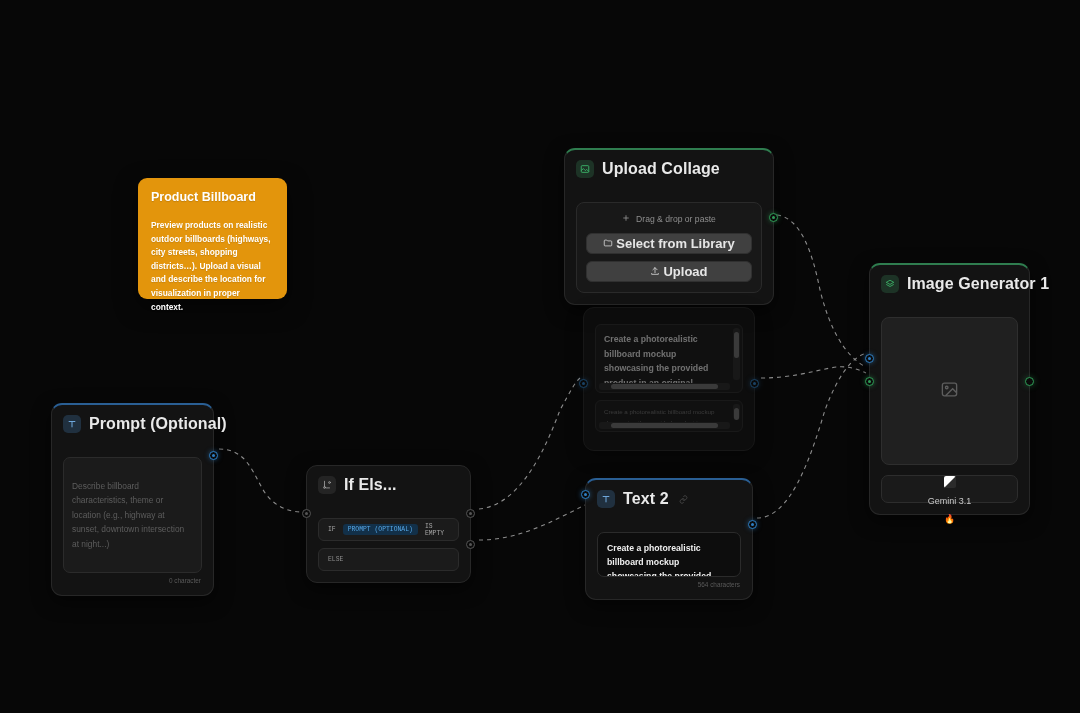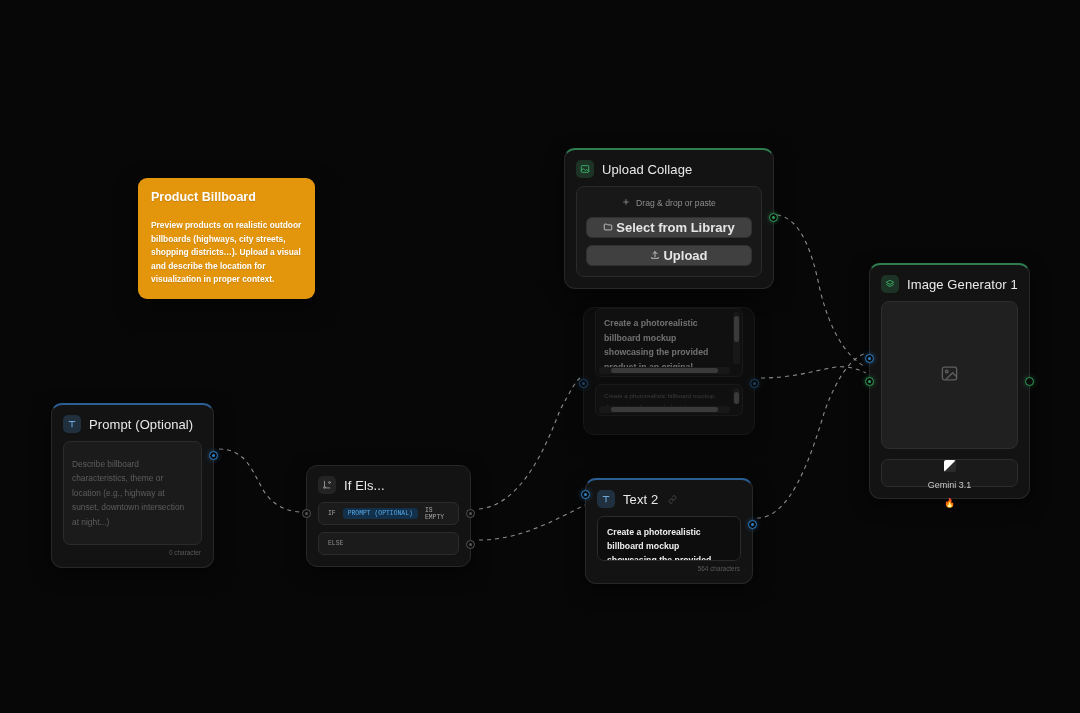--- a/index.html
+++ b/index.html
@@ -24,58 +24,58 @@
     box-shadow: 0 6px 18px rgba(0,0,0,.55);
   }
   .node.accent-green { border-top: 2px solid #2f7d4f; }
   .node.accent-blue  { border-top: 2px solid #2a5f94; }
 
   .node-head {
     display: flex; align-items: center; gap: 8px;
     padding: 10px 11px 8px 11px;
   }
   .node-title {
-    color: #e9e9e9; font-size: 13px; font-weight: normal;
+    color: #e9e9e9; font-size: 16px; font-weight: bold;
     letter-spacing: .1px; white-space: nowrap;
   }
   .head-icon {
     width: 18px; height: 18px; border-radius: 5px;
     display: flex; align-items: center; justify-content: center;
     flex: none;
   }
   .hi-green { background: #1d3326; }
   .hi-blue  { background: #20303f; color: #6fa8dc; }
   .hi-gray  { background: #242424; }
   .hi-dark  { background: #1e1e1e; }
   .mini-icon { width: 13px; height: 13px; opacity: .45; display:flex;align-items:center;justify-content:center;flex:none; }
 
-  .body-pad { padding: 0 11px 11px 11px; }
+  .body-pad { padding: 0 11px 11px 11px; margin-top: 16px; }
 
   
   #note {
-    left: 138px; top: 178px; width: 177px; height: 121px;
+    left: 138px; top: 178px; width: 149px; height: 121px;
     background: #e3950c;
     border: none; border-radius: 9px;
     padding: 12px 13px;
     box-shadow: 0 8px 22px rgba(0,0,0,.5);
   }
   #note .note-title {
     color: #fff; font-size: 12.5px; font-weight: bold; margin-bottom: 15px;
     text-shadow: 0 1px 1px rgba(0,0,0,.15);
   }
   #note .note-body {
     color: #fff; font-size: 8.4px; line-height: 1.62; font-weight: bold;
     text-shadow: 0 1px 1px rgba(0,0,0,.12);
   }
 
   
   #prompt-node { left: 51px; top: 403px; width: 163px; }
   .textarea-box {
     background: #1b1b1b; border: 1px solid #2b2b2b; border-radius: 7px;
-    padding: 15px 8px; overflow: hidden; position: relative;
+    padding: 21px 8px; overflow: hidden; position: relative;
   }
   .placeholder-text {
     color: #5d5d5d; font-size: 8.4px; line-height: 1.72;
   }
   .char-count {
     text-align: right; color: #5a5a5a; font-size: 6.4px;
     margin-top: 4px; padding-right: 1px;
   }
 
   

